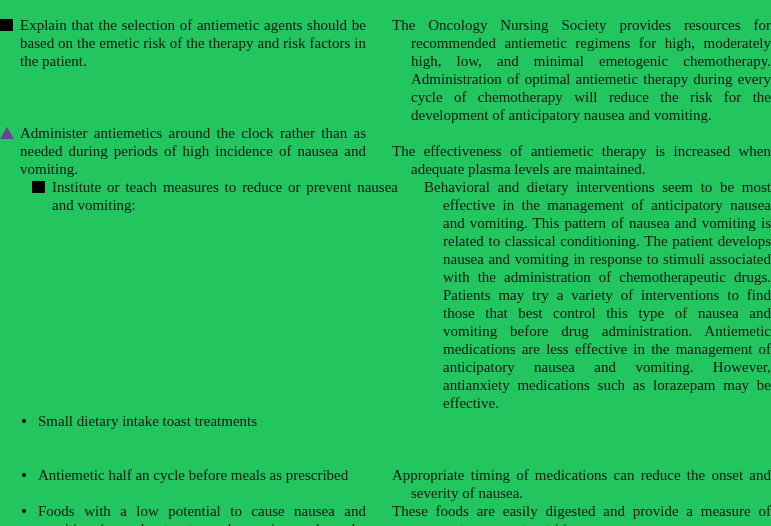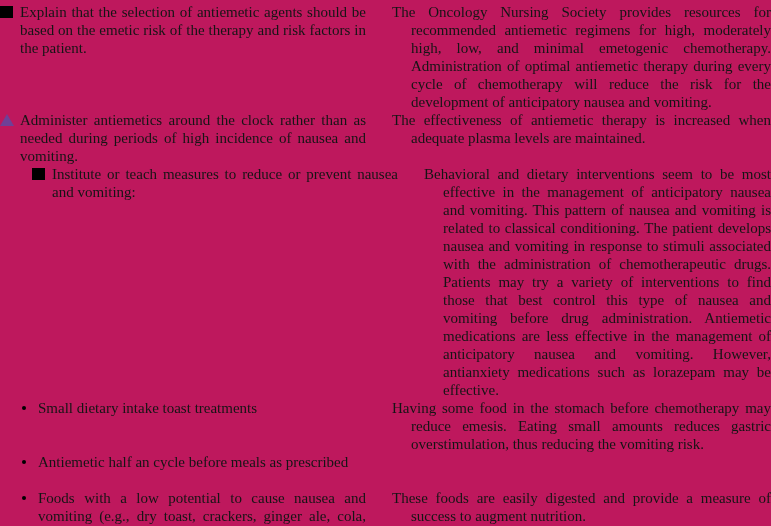--- a/index.html
+++ b/index.html
@@ -4,23 +4,23 @@
 <style>
   * { margin: 0; padding: 0; box-sizing: border-box; }
   html, body { background: #ffffff; }
   body {
     width: 771px; height: 526px; overflow: hidden;
     font-family: "Liberation Serif", serif;
     color: #151515;
   }
   .page {
     width: 771px; height: 526px;
-    padding-top: 3px;
+    padding-top: 16px;
     overflow: hidden;
-    background: #be185d;
+    background: #22c55e;
   }
   .row { display: flex; align-items: flex-start; }
   .cell-left { width: 366px; flex: none; }
   .cell-right { margin-left: 26px; flex: 1; min-width: 0; }
   .txt, .hang {
     font-size: 15px;
     line-height: 18px;
     text-align: justify;
   }
   .hang { padding-left: 19px; text-indent: -19px; }
@@ -39,21 +39,21 @@
     border-bottom: 12px solid #6f4097;
     margin: 3px 6px 0 0;
   }
   .li-sub { padding-left: 22px; }
   .bul-dot {
     width: 4px; height: 4px; border-radius: 50%;
     background: #000000;
     margin: 7px 12px 0 0;
   }
   .r1 { min-height: 106px; }
-  .r2 { min-height: 53px; }
+  .r2 { min-height: 53px; align-items: flex-end; }
   .r3 { min-height: 205px; margin-left: 32px; }
   .r4 { min-height: 54px; }
   .r5 { min-height: 36px; }
 </style>
 </head>
 <body>
 
 <div class="page">
 
   <div class="row r1">
@@ -92,31 +92,31 @@
     </div>
   </div>
 
   <div class="row r4">
     <div class="cell-left">
       <div class="li li-sub">
         <span class="bul bul-dot"></span>
         <div class="txt">Small dietary intake toast treatments</div>
       </div>
     </div>
-    <div class="cell-right">
-      <p class="hang">Having some food in the stomach before chemotherapy may reduce emesis. Eating small amounts reduces gastric overstimulation, thus reducing the vomiting risk.</p>
-    </div>
   </div>
 
   <div class="row r5">
     <div class="cell-left">
       <div class="li li-sub">
         <span class="bul bul-dot"></span>
         <div class="txt">Antiemetic half an cycle before meals as prescribed</div>
       </div>
+    </div>
+    <div class="cell-right">
+      <p class="hang">Appropriate timing of medications can reduce the onset and severity of nausea.</p>
     </div>
   </div>
 
   <div class="row r6">
     <div class="cell-left">
       <div class="li li-sub">
         <span class="bul bul-dot"></span>
         <div class="txt">Foods with a low potential to cause nausea and vomiting (e.g., dry toast, crackers, ginger ale, cola, popsicles, gelatin, baked or boiled potatoes, fresh and canned fruit, bland foods)</div>
       </div>
     </div>

